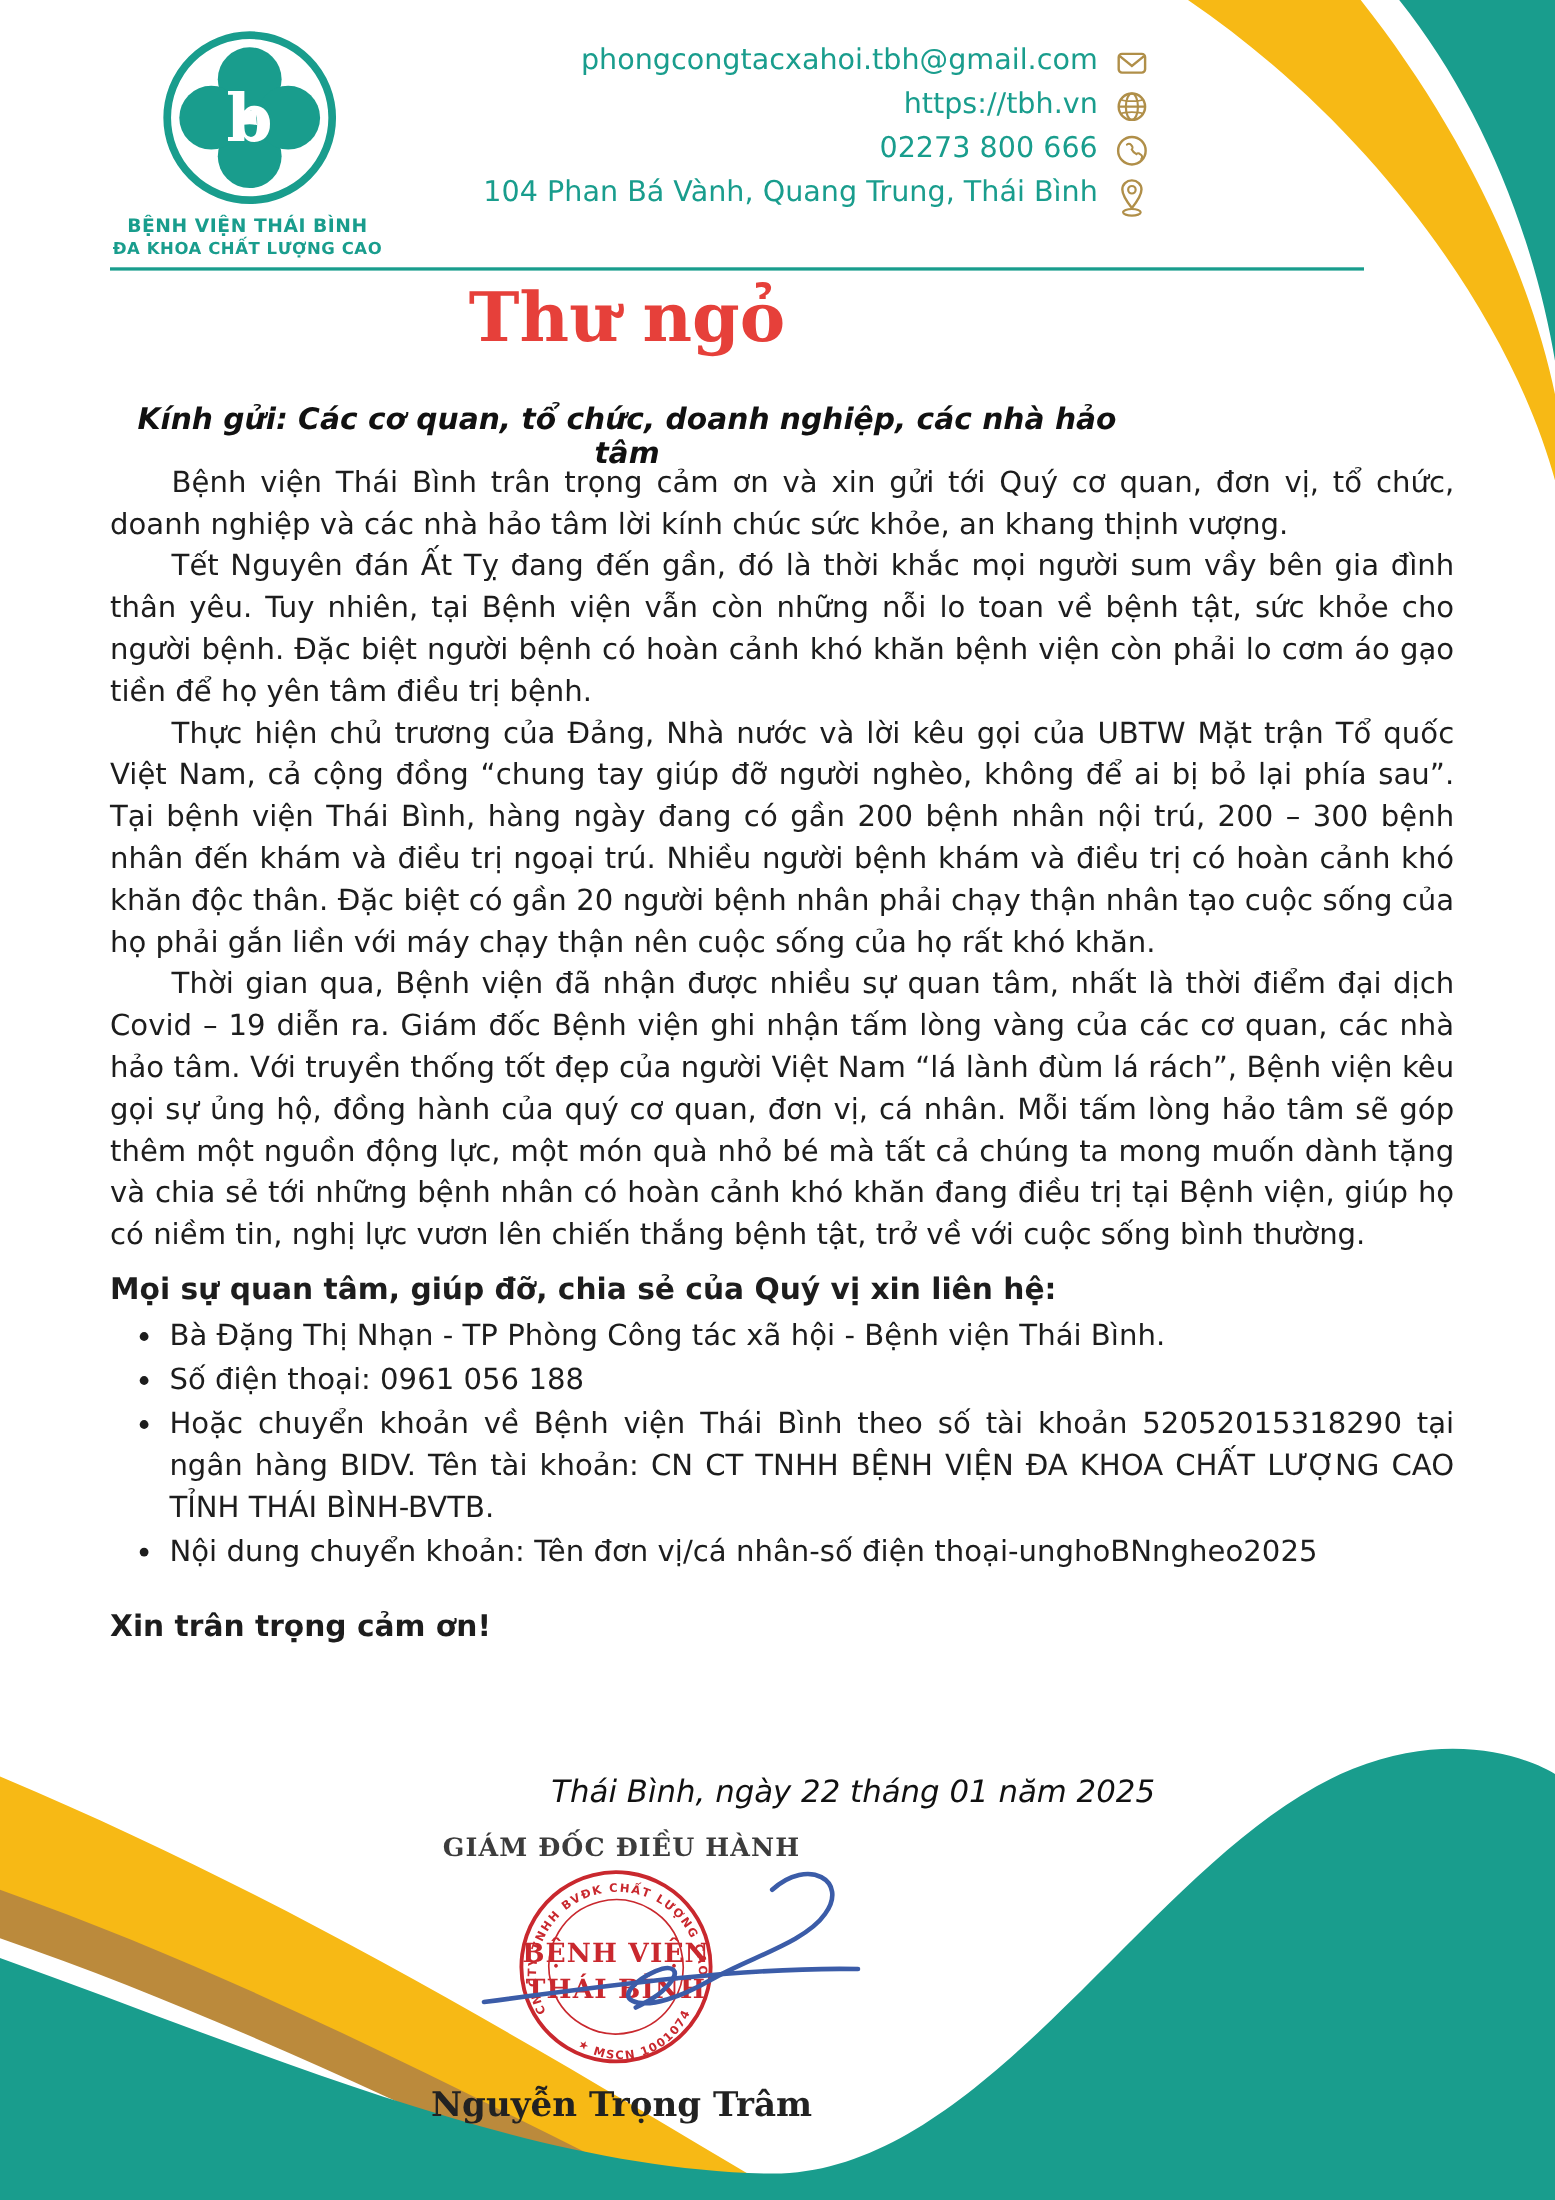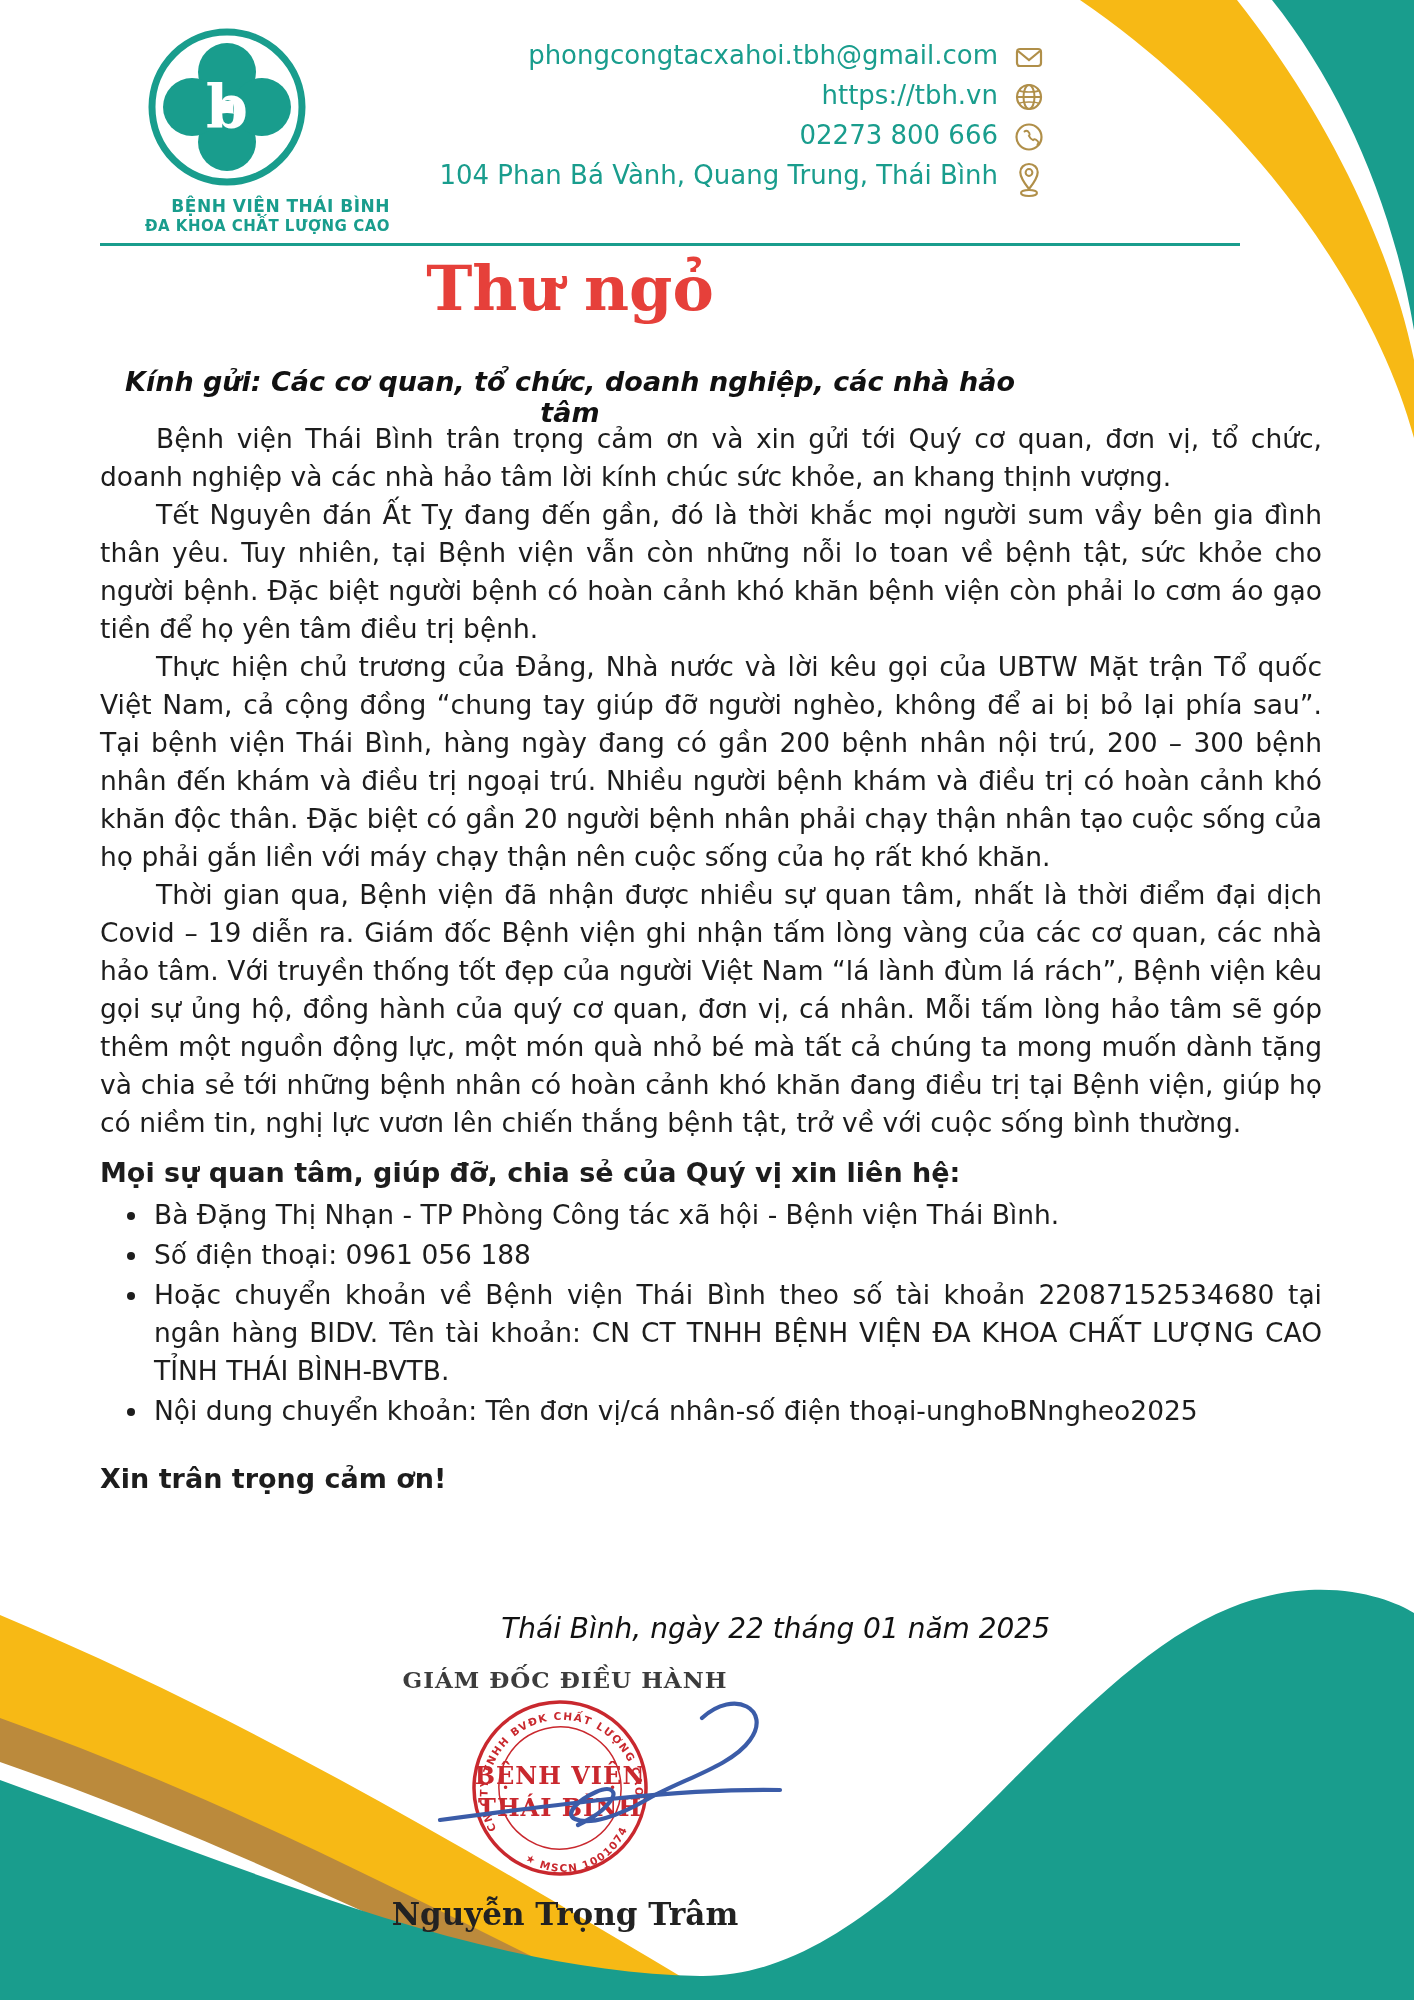--- a/index.html
+++ b/index.html
@@ -13,21 +13,21 @@
     background:#ffffff; overflow:hidden;
     font-family:"DejaVu Sans","Liberation Sans",sans-serif; color:var(--ink);
   }
   .decor{position:absolute; z-index:1; pointer-events:none;}
   .decor.top-right{top:0; right:0;}
   .decor.bottom{bottom:0; left:0;}
   .content{position:relative; z-index:2;}
 
   
   .logo-svg{position:absolute; left:142px; top:24px;}
-  .logo-caption{position:absolute; left:60px; top:196px; width:330px; text-align:right;
+  .logo-caption{position:absolute; left:60px; top:196px; width:330px; text-align:center;
     color:var(--teal); font-weight:bold; line-height:1.25;}
   .logo-caption .l1{font-size:17px; letter-spacing:.5px;}
   .logo-caption .l2{font-size:15px; letter-spacing:.5px;}
 
   .contact{position:absolute; top:40px; right:368px; z-index:3;}
   .contact .row{display:flex; justify-content:flex-end; align-items:flex-start; gap:14px; margin-bottom:6px;}
   .contact .row.gap{margin-top:4px;}
   .contact .txt{color:var(--teal); font-size:26px; white-space:nowrap;}
   .contact svg{flex:0 0 auto;}
 
@@ -135,21 +135,21 @@
 
     <div class="body">
       <p>Bệnh viện Thái Bình trân trọng cảm ơn và xin gửi tới Quý cơ quan, đơn vị, tổ chức, doanh nghiệp và các nhà hảo tâm lời kính chúc sức khỏe, an khang thịnh vượng.</p>
       <p>Tết Nguyên đán Ất Tỵ đang đến gần, đó là thời khắc mọi người sum vầy bên gia đình thân yêu. Tuy nhiên, tại Bệnh viện vẫn còn những nỗi lo toan về bệnh tật, sức khỏe cho người bệnh. Đặc biệt người bệnh có hoàn cảnh khó khăn bệnh viện còn phải lo cơm áo gạo tiền để họ yên tâm điều trị bệnh.</p>
       <p>Thực hiện chủ trương của Đảng, Nhà nước và lời kêu gọi của UBTW Mặt trận Tổ quốc Việt Nam, cả cộng đồng “chung tay giúp đỡ người nghèo, không để ai bị bỏ lại phía sau”. Tại bệnh viện Thái Bình, hàng ngày đang có gần 200 bệnh nhân nội trú, 200 – 300 bệnh nhân đến khám và điều trị ngoại trú. Nhiều người bệnh khám và điều trị có hoàn cảnh khó khăn độc thân. Đặc biệt có gần 20 người bệnh nhân phải chạy thận nhân tạo cuộc sống của họ phải gắn liền với máy chạy thận nên cuộc sống của họ rất khó khăn.</p>
       <p>Thời gian qua, Bệnh viện đã nhận được nhiều sự quan tâm, nhất là thời điểm đại dịch Covid – 19 diễn ra. Giám đốc Bệnh viện ghi nhận tấm lòng vàng của các cơ quan, các nhà hảo tâm. Với truyền thống tốt đẹp của người Việt Nam “lá lành đùm lá rách”, Bệnh viện kêu gọi sự ủng hộ, đồng hành của quý cơ quan, đơn vị, cá nhân. Mỗi tấm lòng hảo tâm sẽ góp thêm một nguồn động lực, một món quà nhỏ bé mà tất cả chúng ta mong muốn dành tặng và chia sẻ tới những bệnh nhân có hoàn cảnh khó khăn đang điều trị tại Bệnh viện, giúp họ có niềm tin, nghị lực vươn lên chiến thắng bệnh tật, trở về với cuộc sống bình thường.</p>
       <div class="heading">Mọi sự quan tâm, giúp đỡ, chia sẻ của Quý vị xin liên hệ:</div>
       <ul>
         <li>Bà Đặng Thị Nhạn - TP Phòng Công tác xã hội - Bệnh viện Thái Bình.</li>
         <li>Số điện thoại: 0961 056 188</li>
-        <li>Hoặc chuyển khoản về Bệnh viện Thái Bình theo số tài khoản 22087152534680 tại ngân hàng BIDV. Tên tài khoản: CN CT TNHH BỆNH VIỆN ĐA KHOA CHẤT LƯỢNG CAO TỈNH THÁI BÌNH-BVTB.</li>
+        <li>Hoặc chuyển khoản về Bệnh viện Thái Bình theo số tài khoản 52052015318290 tại ngân hàng BIDV. Tên tài khoản: CN CT TNHH BỆNH VIỆN ĐA KHOA CHẤT LƯỢNG CAO TỈNH THÁI BÌNH-BVTB.</li>
         <li>Nội dung chuyển khoản: Tên đơn vị/cá nhân-số điện thoại-unghoBNngheo2025</li>
       </ul>
       <div class="thanks">Xin trân trọng cảm ơn!</div>
     </div>
 
     <div class="dateline">Thái Bình, ngày 22 tháng 01 năm 2025</div>
     <div class="signer-title">GIÁM ĐỐC ĐIỀU HÀNH</div>
 
     <svg class="stamp-svg" width="440" height="215" viewBox="0 0 440 215">
       <g transform="rotate(-14 210 100)">

